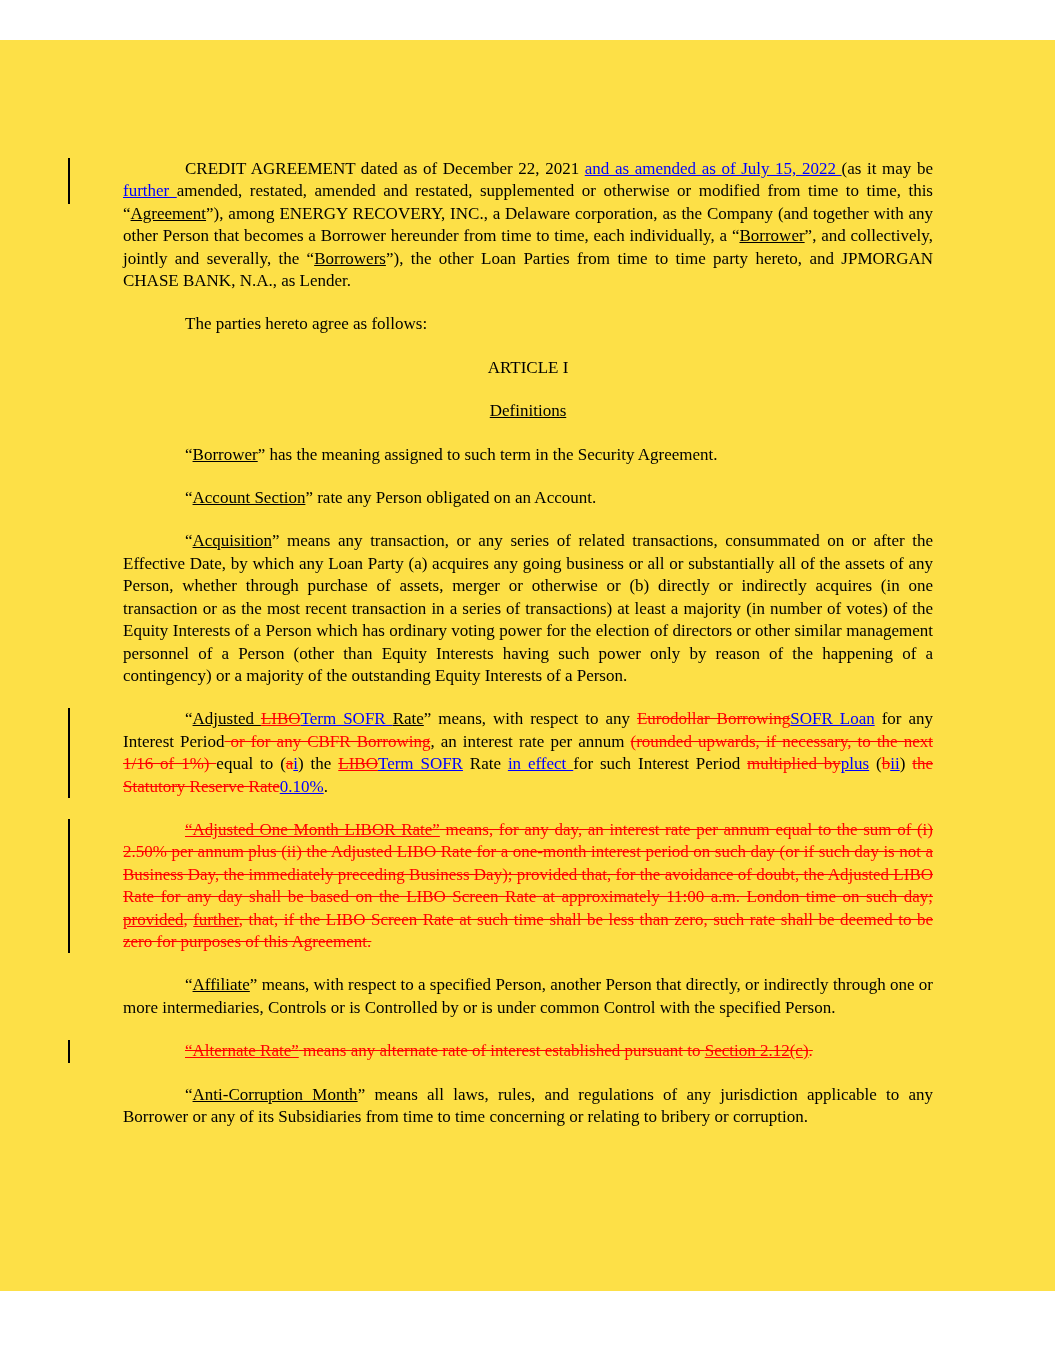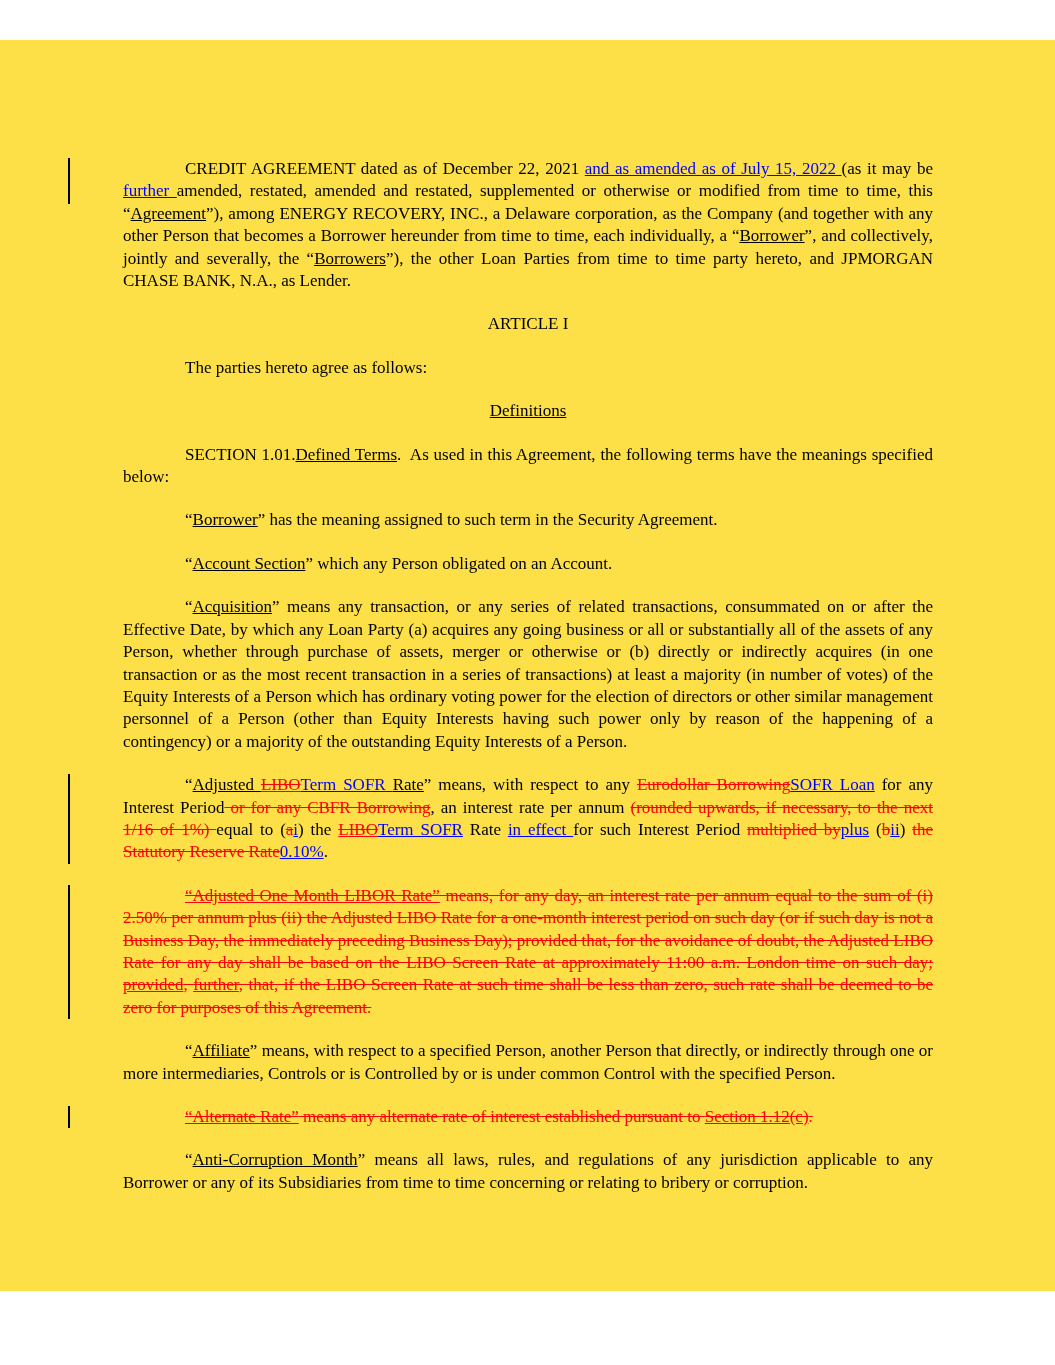--- a/index.html
+++ b/index.html
@@ -75,41 +75,40 @@
 </style>
 </head>
 <body>
 
 <div class="page">
 
   <div class="body-text">
 
     <p class="para"><span class="change-bar partial-top"></span><span class="run-n">CREDIT AGREEMENT dated as of December 22, 2021 </span><span class="run-i" style="color: rgb(0, 0, 255);">and as amended as of July 15, 2022 </span><span class="run-n">(as it may be </span><span class="run-i" style="color: rgb(0, 0, 255);">further </span><span class="run-n">amended, restated, amended and restated, supplemented or otherwise or modified from time to time, this “</span><span class="run-u">Agreement</span><span class="run-n">”), among ENERGY RECOVERY, INC., a Delaware corporation, as the Company (and together with any other Person that becomes a Borrower hereunder from time to time, each individually, a “</span><span class="run-u">Borrower</span><span class="run-n">”, and collectively, jointly and severally, the “</span><span class="run-u">Borrowers</span><span class="run-n">”), the other Loan Parties from time to time party hereto, and JPMORGAN CHASE BANK, N.A., as Lender.</span></p>
 
+    <p class="para no-just"><span class="run-n">The parties hereto agree as follows:</span></p>
+
     <p class="para center">ARTICLE I</p>
-
-    <p class="para no-just"><span class="run-n">The parties hereto agree as follows:</span></p>
 
     <p class="para center u-heading">Definitions</p>
 
-    <p class="para"><span class="run-n">SECTION 1.01.</span><span class="run-u">Defined Terms</span><span class="run-n">.&nbsp; As used in this Agreement, the following terms have the meanings specified below:</span></p>
 
     <p class="para"><span class="run-n">“</span><span class="run-u">Borrower</span><span class="run-n">” has the meaning assigned to such term in the Security Agreement.</span></p>
 
-    <p class="para"><span class="run-n">“</span><span class="run-u">Account Section</span><span class="run-n">” which any Person obligated on an Account.</span></p>
+    <p class="para"><span class="run-n">“</span><span class="run-u">Account Section</span><span class="run-n">” rate any Person obligated on an Account.</span></p>
 
     <p class="para"><span class="run-n">“</span><span class="run-u">Acquisition</span><span class="run-n">” means any transaction, or any series of related transactions, consummated on or after the Effective Date, by which any Loan Party (a) acquires any going business or all or substantially all of the assets of any Person, whether through purchase of assets, merger or otherwise or (b) directly or indirectly acquires (in one transaction or as the most recent transaction in a series of transactions) at least a majority (in number of votes) of the Equity Interests of a Person which has ordinary voting power for the election of directors or other similar management personnel of a Person (other than Equity Interests having such power only by reason of the happening of a contingency) or a majority of the outstanding Equity Interests of a Person.</span></p>
 
     <p class="para"><span class="change-bar"></span><span class="run-n">“</span><span class="run-u">Adjusted </span><span class="run-du" style="color: rgb(255, 0, 0);">LIBO</span><span class="run-i" style="color: rgb(0, 0, 255);">Term SOFR </span><span class="run-u">Rate</span><span class="run-n">” means, with respect to any </span><span class="run-d" style="color: rgb(255, 0, 0);">Eurodollar Borrowing</span><span class="run-i" style="color: rgb(0, 0, 255);">SOFR Loan</span><span class="run-n"> for any Interest Period</span><span class="run-d" style="color: rgb(255, 0, 0);"> or for any CBFR Borrowing</span><span class="run-n">, an interest rate per annum </span><span class="run-d" style="color: rgb(255, 0, 0);">(rounded upwards, if necessary, to the next 1/16 of 1%) </span><span class="run-n">equal to (</span><span class="run-d" style="color: rgb(255, 0, 0);">a</span><span class="run-i" style="color: rgb(0, 0, 255);">i</span><span class="run-n">) the </span><span class="run-du" style="color: rgb(255, 0, 0);">LIBO</span><span class="run-i" style="color: rgb(0, 0, 255);">Term SOFR</span><span class="run-n"> Rate </span><span class="run-i" style="color: rgb(0, 0, 255);">in effect </span><span class="run-n">for such Interest Period </span><span class="run-d" style="color: rgb(255, 0, 0);">multiplied by</span><span class="run-i" style="color: rgb(0, 0, 255);">plus</span><span class="run-n"> (</span><span class="run-d" style="color: rgb(255, 0, 0);">b</span><span class="run-i" style="color: rgb(0, 0, 255);">ii</span><span class="run-n">) </span><span class="run-d" style="color: rgb(255, 0, 0);">the Statutory Reserve Rate</span><span class="run-i" style="color: rgb(0, 0, 255);">0.10%</span><span class="run-n">.</span></p>
 
     <p class="para"><span class="change-bar"></span><span class="run-du" style="color: rgb(255, 0, 0);">“Adjusted One Month LIBOR Rate”</span><span class="run-d" style="color: rgb(255, 0, 0);"> means, for any day, an interest rate per annum equal to the sum of (i) 2.50% per annum plus (ii) the Adjusted LIBO Rate for a one-month interest period on such day (or if such day is not a Business Day, the immediately preceding Business Day); provided that, for the avoidance of doubt, the Adjusted LIBO Rate for any day shall be based on the LIBO Screen Rate at approximately 11:00 a.m. London time on such day; </span><span class="run-du" style="color: rgb(255, 0, 0);">provided</span><span class="run-d" style="color: rgb(255, 0, 0);">, </span><span class="run-du" style="color: rgb(255, 0, 0);">further</span><span class="run-d" style="color: rgb(255, 0, 0);">, that, if the LIBO Screen Rate at such time shall be less than zero, such rate shall be deemed to be zero for purposes of this Agreement.</span></p>
 
     <p class="para"><span class="run-n">“</span><span class="run-u">Affiliate</span><span class="run-n">” means, with respect to a specified Person, another Person that directly, or indirectly through one or more intermediaries, Controls or is Controlled by or is under common Control with the specified Person.</span></p>
 
-    <p class="para"><span class="change-bar"></span><span class="run-du" style="color: rgb(255, 0, 0);">“Alternate Rate”</span><span class="run-d" style="color: rgb(255, 0, 0);"> means any alternate rate of interest established pursuant to </span><span class="run-du" style="color: rgb(255, 0, 0);">Section 1.12(c)</span><span class="run-d" style="color: rgb(255, 0, 0);">.</span></p>
+    <p class="para"><span class="change-bar"></span><span class="run-du" style="color: rgb(255, 0, 0);">“Alternate Rate”</span><span class="run-d" style="color: rgb(255, 0, 0);"> means any alternate rate of interest established pursuant to </span><span class="run-du" style="color: rgb(255, 0, 0);">Section 2.12(c)</span><span class="run-d" style="color: rgb(255, 0, 0);">.</span></p>
 
     <p class="para"><span class="run-n">“</span><span class="run-u">Anti-Corruption Month</span><span class="run-n">” means all laws, rules, and regulations of any jurisdiction applicable to any Borrower or any of its Subsidiaries from time to time concerning or relating to bribery or corruption.</span></p>
 
   </div>
 
   <div class="footer-page-number">1</div>
   <div class="footer-doc-id">748001831</div>
 
 </div>
 

